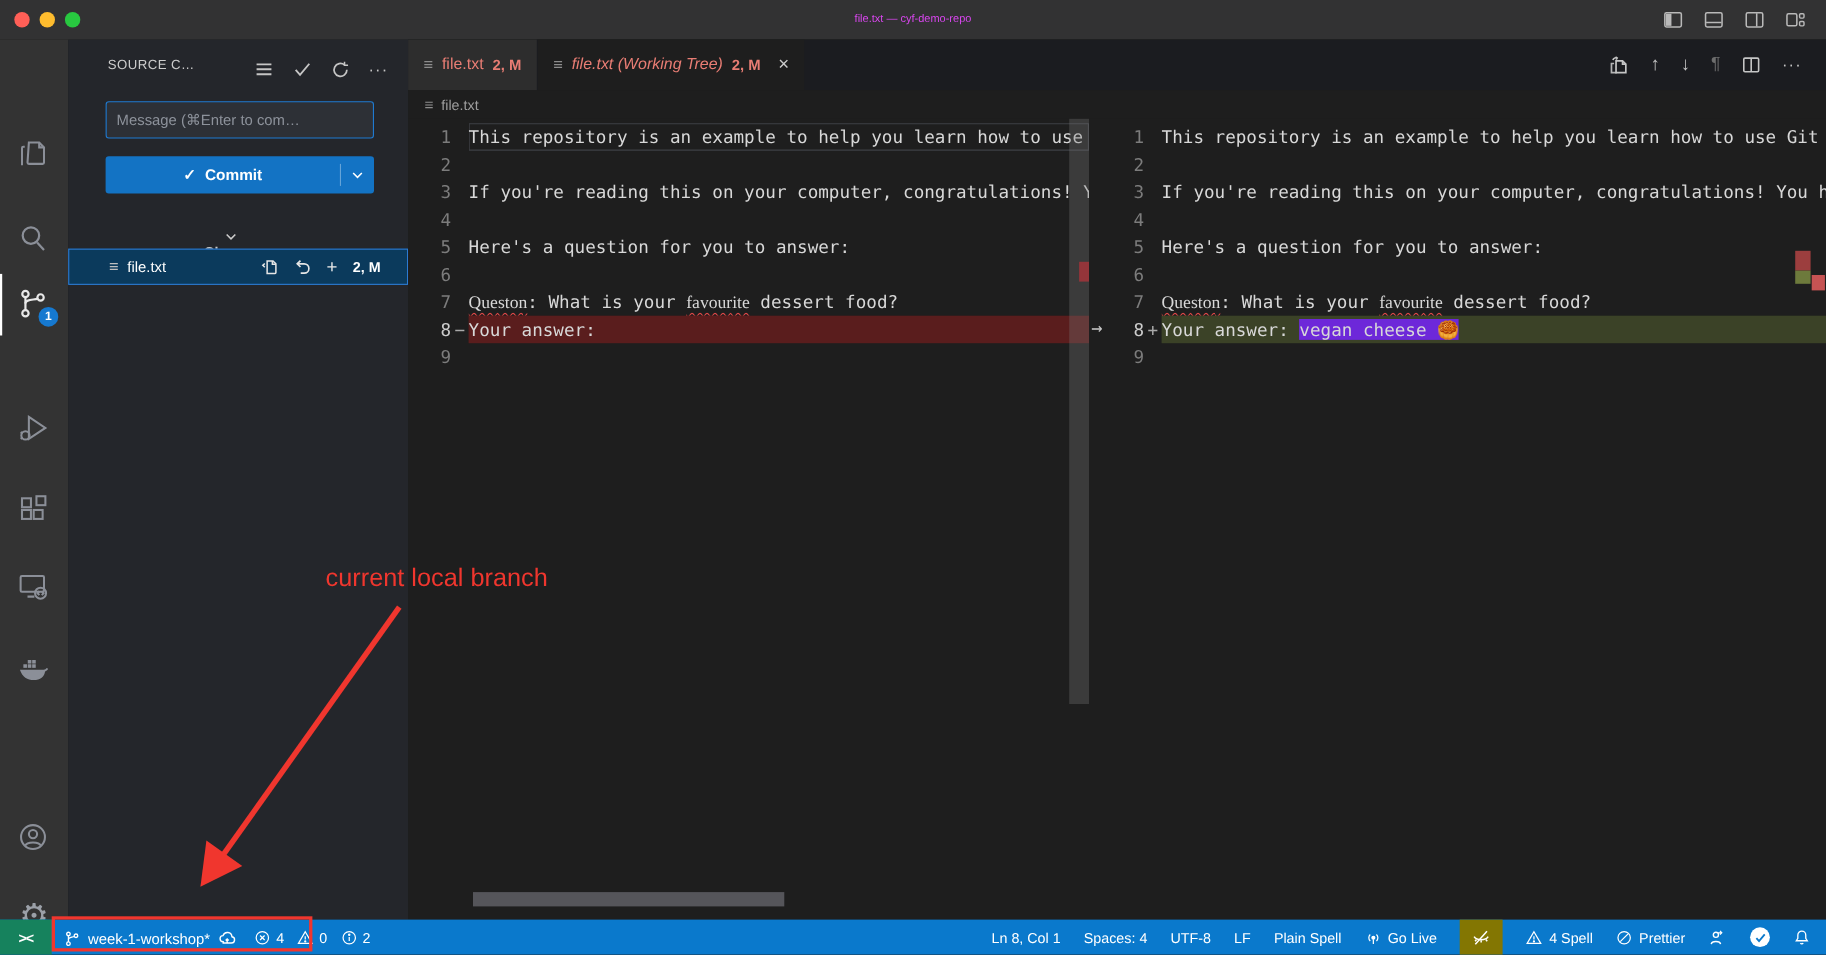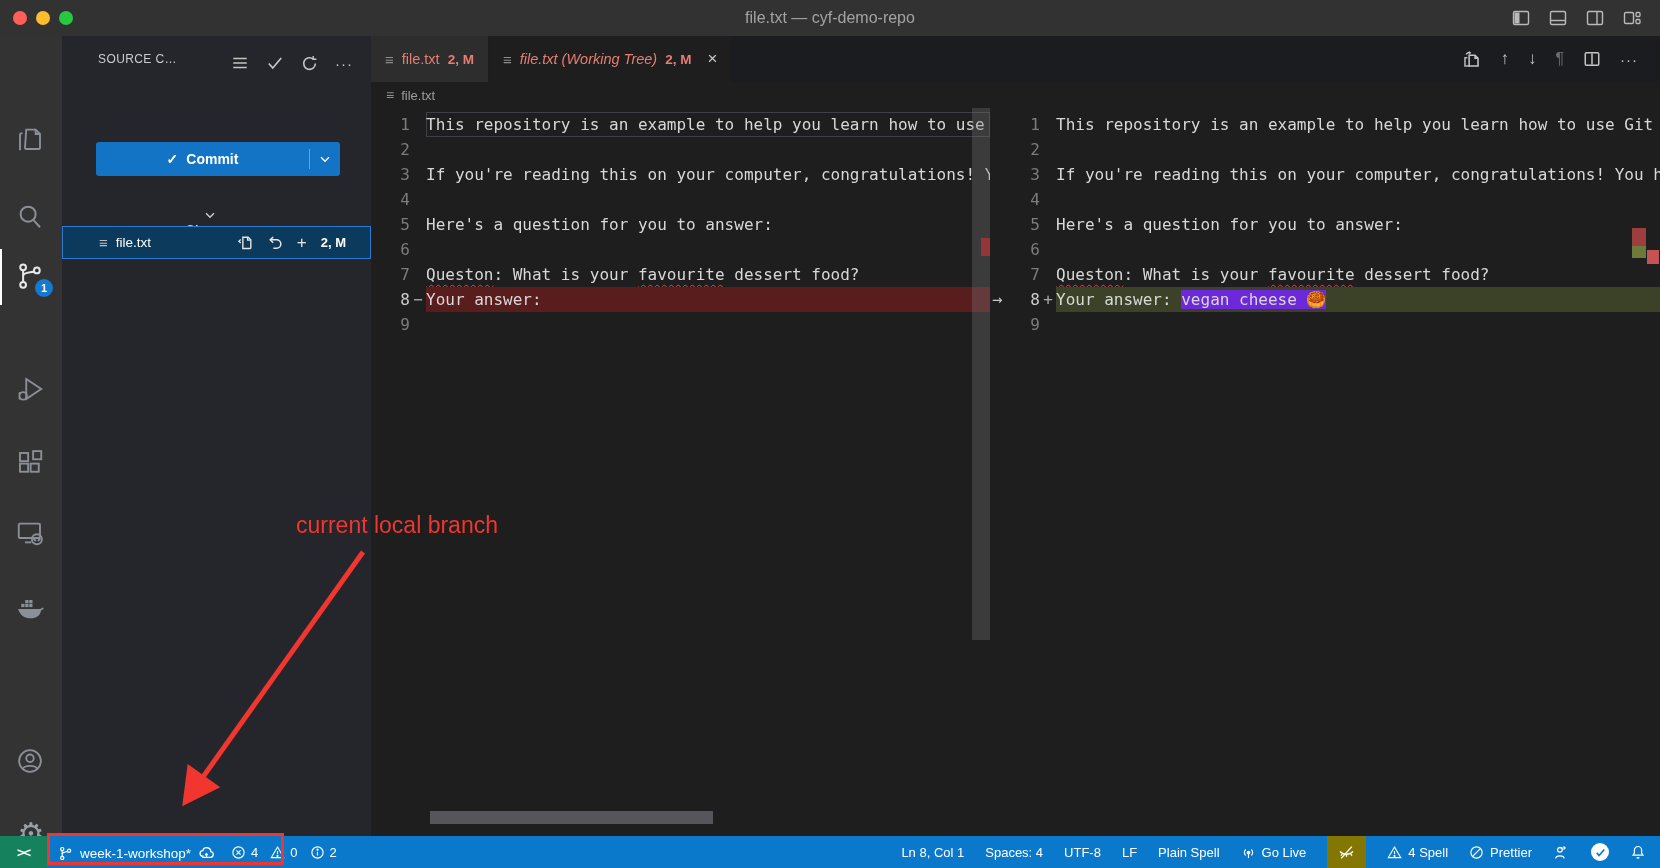--- a/index.html
+++ b/index.html
@@ -11,21 +11,21 @@
   }
   svg { display:block; }
   .icon { flex:none; }
 
   
   .titlebar { position:absolute; left:0; top:0; width:1660px; height:36px; background:#323233; }
   .traffic { position:absolute; left:13px; top:11px; display:flex; gap:9px; }
   .traffic span { width:14px; height:14px; border-radius:50%; display:block; }
   .tl-close { background:#ff5f57; } .tl-min { background:#febc2e; } .tl-zoom { background:#28c840; }
   .win-title { position:absolute; left:0; right:0; top:0; height:36px; line-height:36px;
-    text-align:center; color:#a3a3a3; font-size:16px; }
+    text-align:center; color:#d946ef; font-size:10px; }
   .tb-icons { position:absolute; right:18px; top:8px; display:flex; gap:17px; color:#b9b9b9; }
 
   
   .activitybar { position:absolute; left:0; top:36px; width:62px; bottom:32px; background:#333333; }
   .ab-item { position:absolute; left:15px; width:32px; height:32px; color:#8b8f98; }
   .ab-item.active { color:#e8e8e8; }
   .ab-indicator { position:absolute; left:0; top:213px; width:2px; height:56px; background:#ffffff; }
   .ab-badge { position:absolute; width:18px; height:18px; border-radius:50%; background:#1679d0;
     color:#fff; font-size:11px; font-weight:bold; text-align:center; line-height:18px; }
   .gear-glyph { font-size:30px; line-height:32px; text-align:center; color:#9ba0a8; }
@@ -86,21 +86,21 @@
   .gutter { flex:none; text-align:right; color:#7c7c7c; }
   .pane-left .gutter { width:39px; }
   .pane-right .gutter { width:50px; }
   .gutter.active { color:#cccccc; }
   .sign { flex:none; width:16px; color:#a9a9a9; text-align:center; }
   .code { flex:1; overflow:hidden; }
   .line.removed .code { background:#5a1d1d; }
   .line.added .code { background:#3b4227; }
   .ins { background:#6d28d9; }
   .code.box { box-shadow: inset 0 0 0 1px #3e4045; }
-  .sq { text-decoration: underline wavy #e04646 1px; text-underline-offset:4px; }
+  .sq { text-decoration: underline wavy #e04646 1px; text-underline-offset:4px;font-family:Liberation Serif, serif; }
 
   .vscroll-left { position:absolute; left:601px; top:0; width:18px; height:532px; background:rgba(121,121,121,0.32); }
   .ovr-del { position:absolute; left:610px; top:130px; width:9px; height:18px; background:#94353a; }
   .diff-gutter-arrow { position:absolute; left:621px; top:179px; height:25px; line-height:25px;
     color:#c8c8c8; font-size:17px; font-family:"DejaVu Sans Mono", monospace; }
   .hscroll { position:absolute; left:59px; top:703px; width:283px; height:13px; background:#55555a; }
   .ovr-r1 { position:absolute; right:14px; top:120px; width:14px; height:18px; background:#9c3e3e; }
   .ovr-r2 { position:absolute; right:14px; top:138px; width:14px; height:12px; background:#6d7a3c; }
   .ovr-r3 { position:absolute; right:1px; top:142px; width:12px; height:14px; background:#c65353; }
 
@@ -248,20 +248,21 @@
       </span>
       <span class="icon">
         <svg width="17" height="17" viewBox="0 0 16 16" stroke="currentColor" stroke-width="1.5" fill="none">
             <path d="M13.5 8a5.5 5.5 0 1 1-2-4.2"></path>
             <path d="M11.5 1v3h3" stroke-width="1.3"></path>
           </svg>
       </span>
       <span class="glyph-more">···</span>
     </span>
   </div>
+  <input class="sc-input" placeholder="Message (⌘Enter to com…" style="">
   <button class="commit-btn">
     <span class="commit-main">
       <span>✓</span>
       <span>Commit</span>
     </span>
     <span class="commit-split"></span>
     <span class="commit-dd">
       <svg width="14" height="14" viewBox="0 0 16 16" stroke="currentColor" stroke-width="1.6" fill="none">
           <path d="M3.5 6l4.5 4.5L12.5 6"></path>
         </svg>

